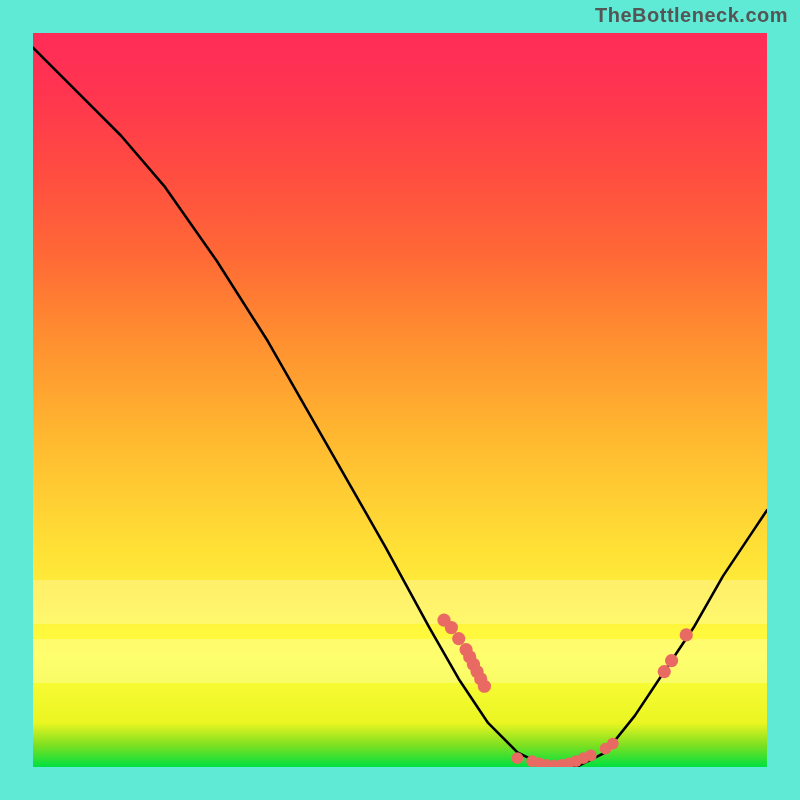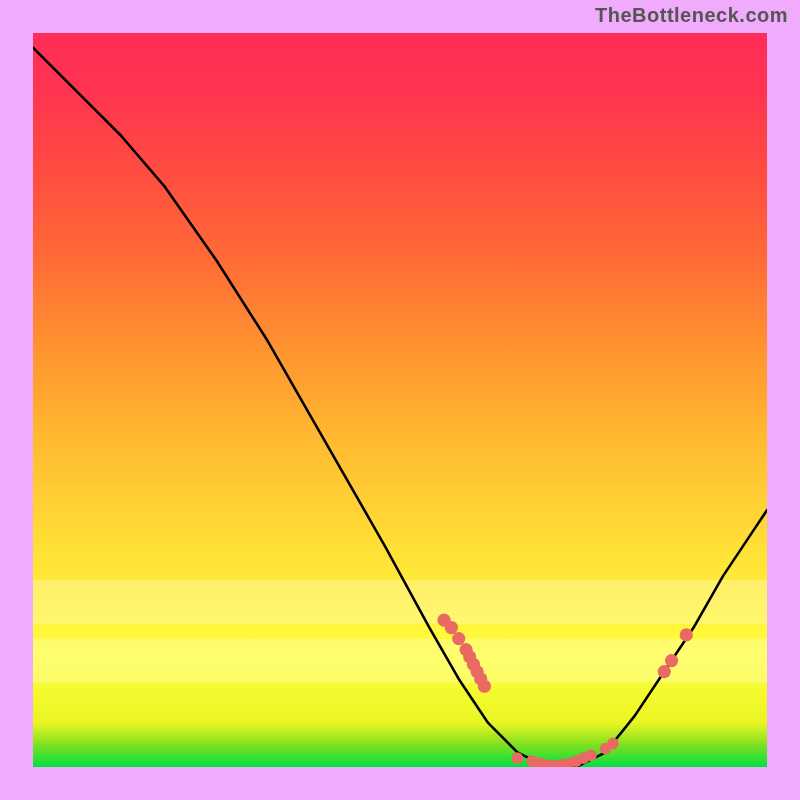--- a/index.html
+++ b/index.html
@@ -8,21 +8,21 @@
     width: 800px;
     height: 800px;
     background: #000;
     font-family: Arial, Helvetica, sans-serif;
     overflow: hidden;
   }
   .frame {
     position: relative;
     width: 800px;
     height: 800px;
-    background: #f0abfc;
+    background: #5eead4;
   }
   .watermark {
     position: absolute;
     top: 4px;
     right: 12px;
     color: #555;
     font-size: 20px;
     font-weight: 600;
     letter-spacing: 0.5px;
   }

